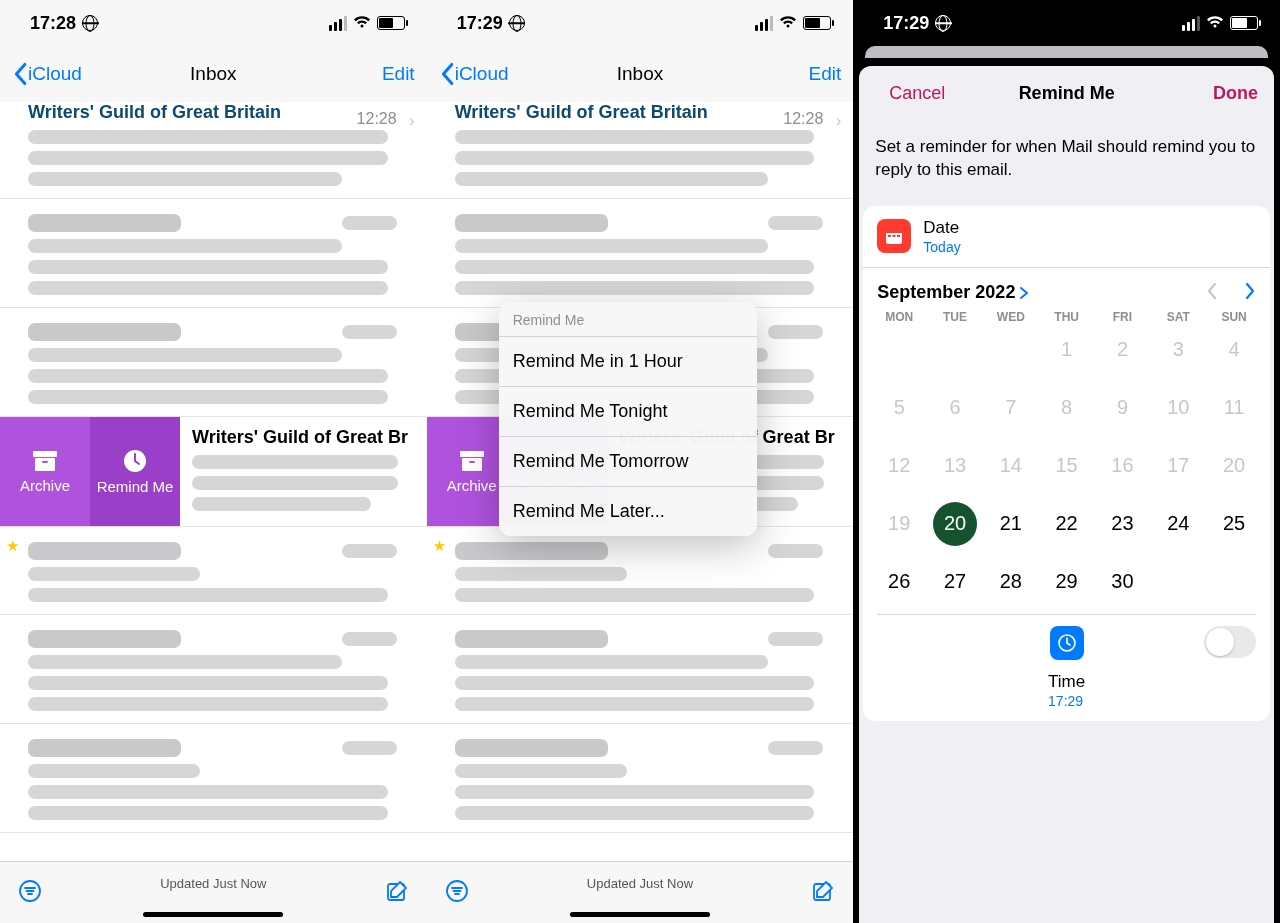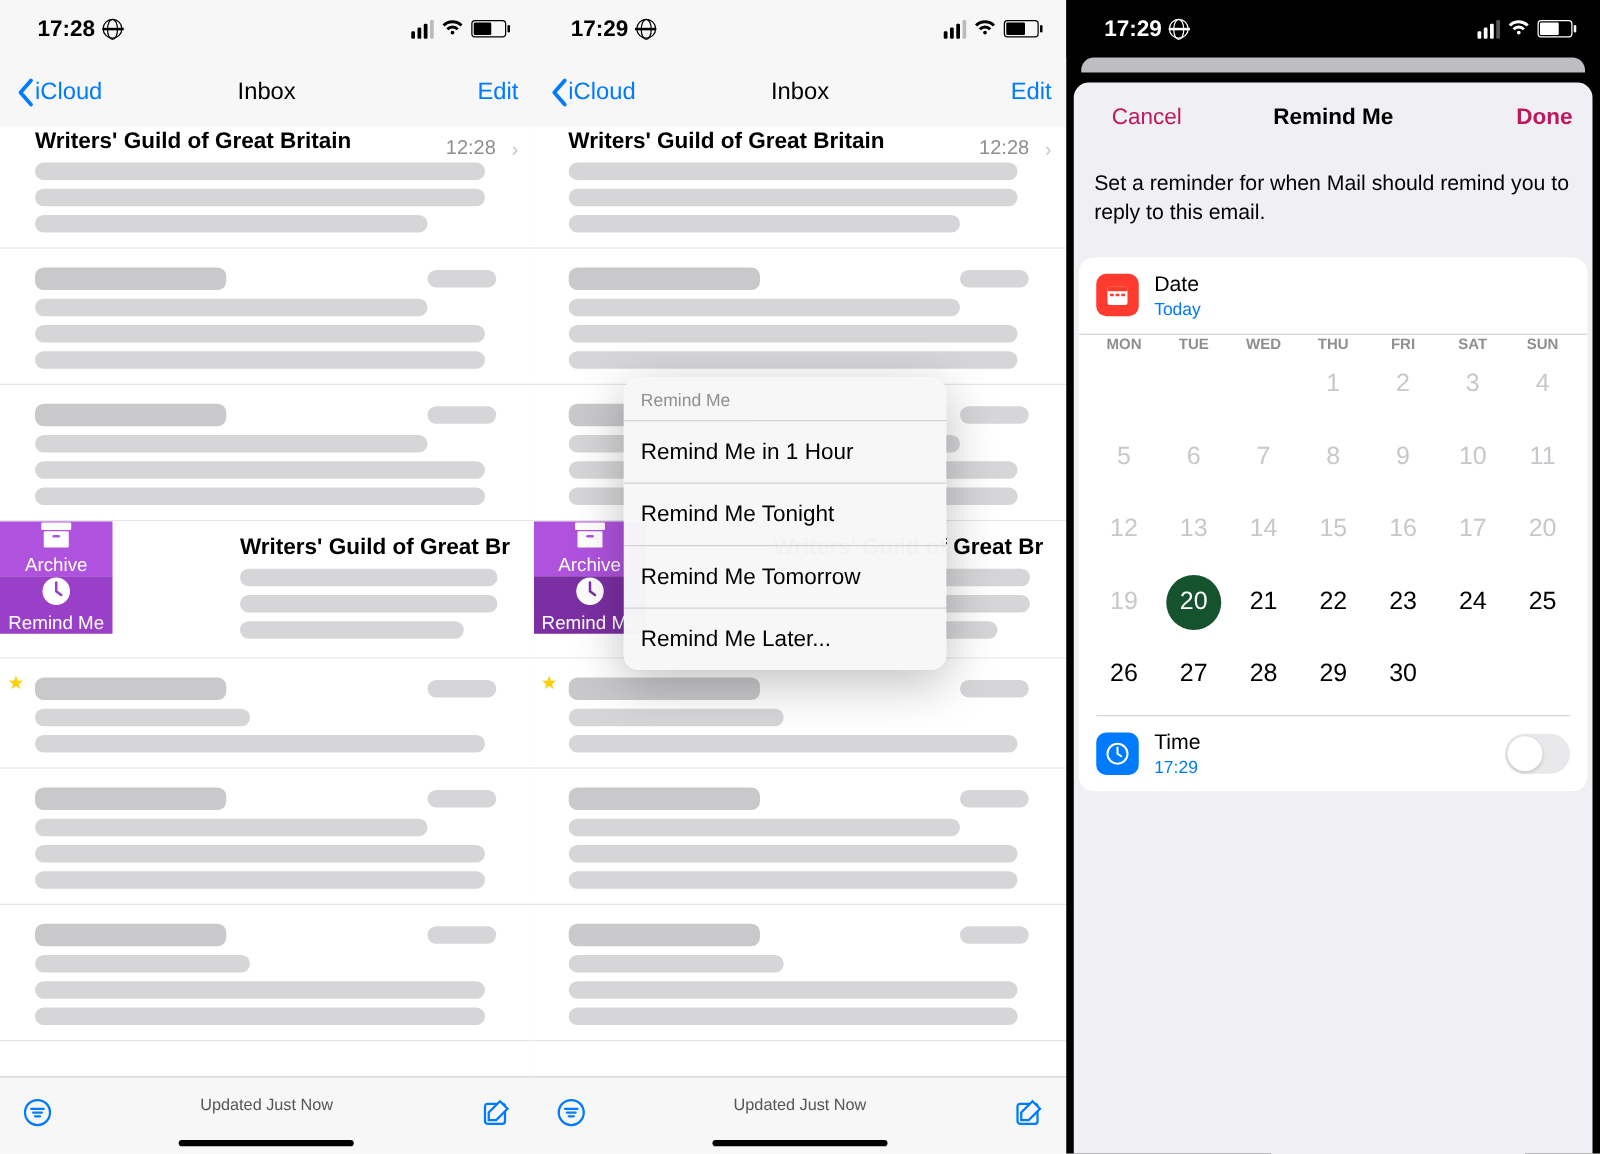--- a/index.html
+++ b/index.html
@@ -46,35 +46,35 @@
   
   .nav-bar{height:56px;display:flex;align-items:center;justify-content:space-between;padding:0 12px;background:#f7f7f7;position:relative;}
   .nav-bar .back{display:flex;align-items:center;color:#007aff;font-size:19px;gap:-2px;}
   .nav-bar .back svg{width:16px;height:24px;}
   .nav-title{position:absolute;left:0;right:0;text-align:center;font-size:19px;font-weight:400;pointer-events:none;}
   .nav-edit{color:#007aff;font-size:19px;}
 
   
   .mail-list{position:relative;height:calc(100% - 46px - 56px - 62px);overflow:hidden;background:#fff;}
   .row{padding:8px 16px 12px 28px;border-bottom:1px solid #e5e5e5;position:relative;background:#fff;}
-  .row .sender{font-weight:600;font-size:18px;color:#000000;}
+  .row .sender{font-weight:600;font-size:18px;color:#0c4a6e;}
   .row .time{position:absolute;right:30px;top:8px;color:#8e8e93;font-size:16px;}
   .row .chev{position:absolute;right:12px;top:10px;color:#c7c7cc;}
   .blur-bar{height:14px;border-radius:7px;background:#d6d6d8;margin-top:7px;}
   .blur-bar.short{width:45%;}
   .blur-bar.med{width:82%;}
   .blur-bar.long{width:94%;}
   .blur-bar.sender{height:18px;width:40%;background:#c9c9cc;}
   .blur-bar.t{position:absolute;right:30px;top:10px;width:55px;}
   .row.first-partial{padding-top:0;}
   .star{position:absolute;left:6px;top:10px;color:#ffcc00;font-size:15px;}
 
   
   .swipe-row{position:relative;height:110px;border-bottom:1px solid #e5e5e5;background:#fff;overflow:hidden;}
-  .actions{display:flex;height:100%;position:absolute;left:0;top:0;flex-direction:column;}
+  .actions{display:flex;height:100%;position:absolute;left:0;top:0;}
   .act{width:90px;display:flex;flex-direction:column;align-items:center;justify-content:center;color:#fff;font-size:15px;gap:5px;}
   .act-archive{background:#af52de;}
   .act-remind{background:#9a3fc7;}
   .act.pressed{background:#7b2fa3;}
   .swipe-content{position:absolute;left:180px;right:0;top:0;bottom:0;padding:10px 16px 10px 12px;}
   .swipe-content .sender{font-weight:600;font-size:18px;}
 
   
   .popover{position:absolute;left:72px;top:200px;width:258px;background:rgba(247,247,247,0.98);border-radius:12px;box-shadow:0 10px 40px rgba(0,0,0,0.25);overflow:hidden;z-index:50;}
   .pop-title{padding:10px 14px 8px;font-size:14px;color:#8e8e93;border-bottom:0.5px solid #d1d1d6;}
@@ -89,21 +89,21 @@
 
   
   .pane3 .sheet-nav{height:54px;display:flex;align-items:center;justify-content:space-between;padding:0 16px;background:#efeff4;border-top-left-radius:12px;border-top-right-radius:12px;margin:8px 6px 0;position:relative;}
   .pane3-wrap{background:#efeff4;margin:0 6px;padding:0 0 40px;min-height:840px;}
   .sheet-btn{color:#be185d;font-size:18px;margin-left:14px;}
   .sheet-btn.done{font-weight:600;}
   .sheet-title{position:absolute;left:0;right:0;text-align:center;font-weight:600;font-size:18px;pointer-events:none;}
   .desc{font-size:17px;color:#000;padding:16px 16px 24px;line-height:1.35;}
   .card{background:#fff;border-radius:12px;margin:0 4px;overflow:hidden;}
   .card-row{display:flex;align-items:center;padding:12px 14px;gap:12px;border-bottom:0.5px solid #d6d6da;position:relative;}
-  .card-row:last-child{border-bottom:none;}
+  .card-row:last-child{border-bottom:none;flex-direction:column;}
   .sq-icon{width:34px;height:34px;border-radius:8px;display:flex;align-items:center;justify-content:center;color:#fff;}
   .sq-red{background:#ff3b30;} .sq-blue{background:#007aff;}
   .cr-main{font-size:17px;} .cr-sub{font-size:14px;color:#007aff;margin-top:1px;}
   .toggle{position:absolute;right:14px;width:52px;height:32px;background:#e9e9eb;border-radius:16px;}
   .toggle:before{content:"";position:absolute;left:2px;top:2px;width:28px;height:28px;background:#fff;border-radius:50%;box-shadow:0 1px 3px rgba(0,0,0,0.2);}
   
   .cal-head{display:flex;align-items:center;justify-content:space-between;padding:14px 14px 6px;}
   .cal-month{font-weight:600;font-size:18px;display:flex;align-items:center;gap:4px;}
   .cal-month svg{color:#007aff;}
   .cal-arrows{display:flex;gap:26px;}
@@ -387,20 +387,36 @@
               <rect x="2" y="3" width="16" height="15" rx="2" fill="#fff"></rect>
               <rect x="2" y="3" width="16" height="4" fill="#ff3b30"></rect>
               <rect x="4" y="9" width="3" height="2" fill="#ff3b30"></rect>
               <rect x="8.5" y="9" width="3" height="2" fill="#ff3b30"></rect>
               <rect x="13" y="9" width="3" height="2" fill="#ff3b30"></rect>
             </svg>
           </div>
         <div>
           <div class="cr-main">Date</div>
           <div class="cr-sub">Today</div>
+        </div>
+      </div>
+      <div class="cal-head">
+        <div class="cal-month">
+          <span>September 2022</span>
+          <svg width="10" height="14" viewBox="0 0 10 14">
+              <path d="M2 2l6 5-6 5" stroke="#007aff" stroke-width="2" fill="none" stroke-linecap="round" stroke-linejoin="round"></path>
+            </svg>
+        </div>
+        <div class="cal-arrows">
+          <span class="prev"><svg width="12" height="18" viewBox="0 0 12 18">
+                <path d="M9 2L3 9l6 7" stroke="currentColor" stroke-width="2.2" fill="none" stroke-linecap="round" stroke-linejoin="round"></path>
+              </svg></span>
+          <span class="next"><svg width="12" height="18" viewBox="0 0 12 18">
+                <path d="M3 2l6 7-6 7" stroke="currentColor" stroke-width="2.2" fill="none" stroke-linecap="round" stroke-linejoin="round"></path>
+              </svg></span>
         </div>
       </div>
       <div class="dow" id="dow">
           <div>MON</div>
           <div>TUE</div>
           <div>WED</div>
           <div>THU</div>
           <div>FRI</div>
           <div>SAT</div>
           <div>SUN</div>

